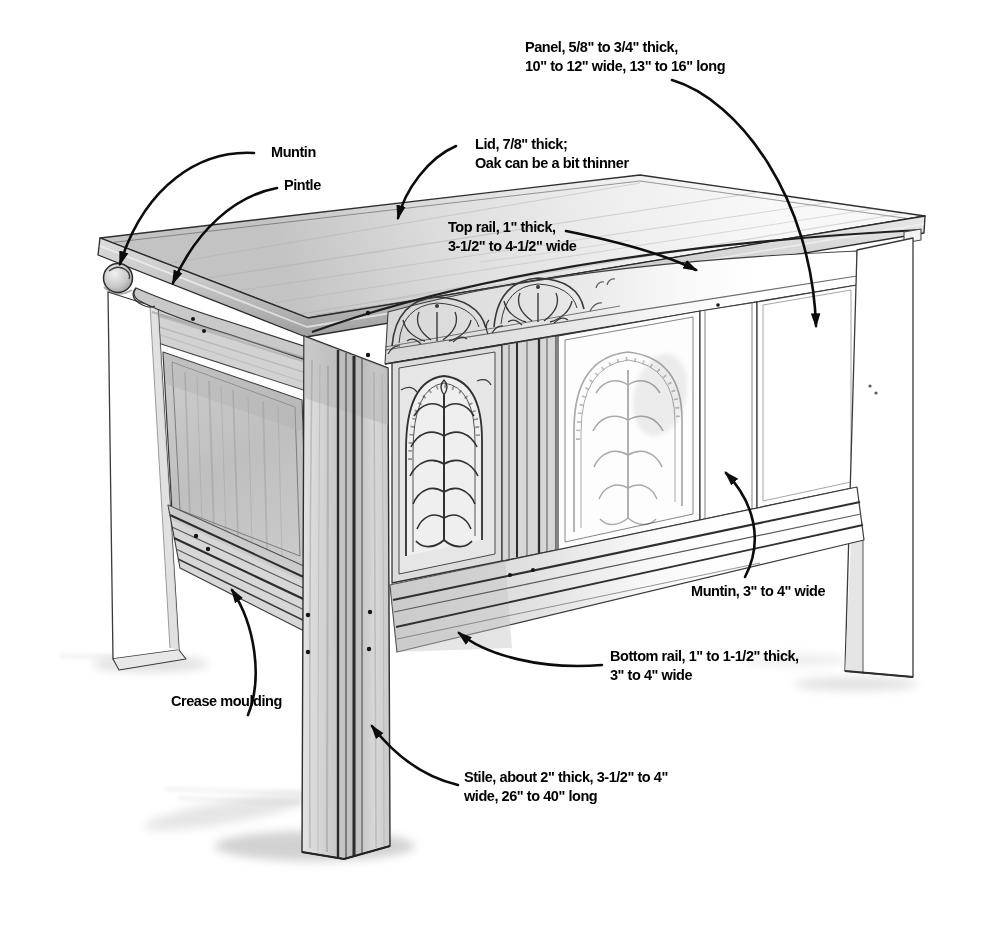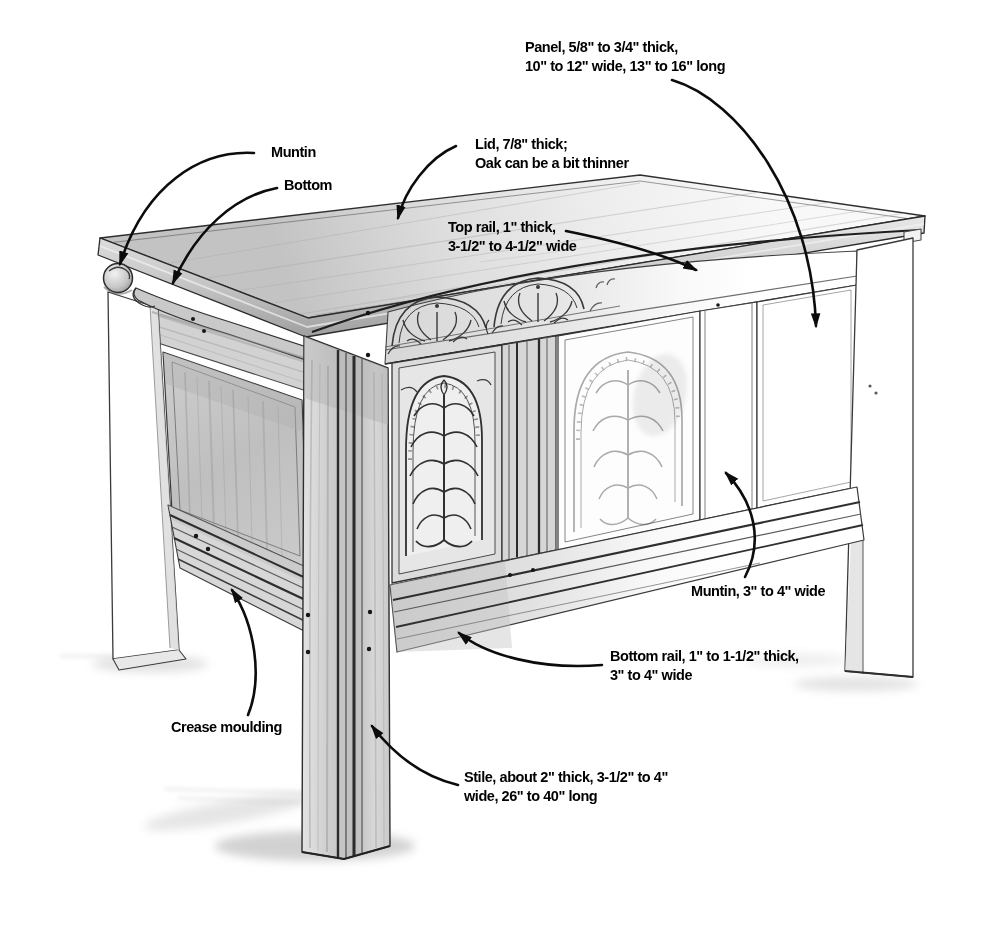--- a/index.html
+++ b/index.html
@@ -12,21 +12,21 @@
     position:absolute;color:#000;font-weight:bold;font-size:14.5px;
     line-height:18.5px;letter-spacing:-0.45px;white-space:pre-line;
   }
   .c-panel{left:525px;top:38px}
   .c-lid{left:475px;top:135px}
   .c-pintle{left:271px;top:143px}
   .c-cleat{left:284px;top:176px}
   .c-toprail{left:448px;top:218px}
   .c-muntin{left:691px;top:582px}
   .c-bottomrail{left:610px;top:647px}
-  .c-crease{left:171px;top:718px}
+  .c-crease{left:171px;top:692px}
   .c-stile{left:464px;top:768px}
 </style>
 </head>
 <body>
 
 <div class="stage">
 
 <svg width="1000" height="925" viewBox="0 0 1000 925" aria-hidden="true">
   <defs>
     <marker id="ah" markerUnits="userSpaceOnUse" markerWidth="15" markerHeight="12" viewBox="0 0 13 9" refX="11" refY="4.5" orient="auto">
@@ -321,21 +321,21 @@
     <path d="M248 715 C263 678 255 625 232 590" marker-end="url(#ah)"></path>
     <path d="M458 785 C420 776 392 752 372 726" marker-end="url(#ah)"></path>
   </g>
 </svg>
 
 <div class="callout c-panel">Panel, 5/8" to 3/4" thick,
 10" to 12" wide, 13" to 16" long</div>
 <div class="callout c-lid">Lid, 7/8" thick;
 Oak can be a bit thinner</div>
 <div class="callout c-pintle">Muntin</div>
-<div class="callout c-cleat">Bottom</div>
+<div class="callout c-cleat">Pintle</div>
 <div class="callout c-toprail">Top rail, 1" thick,
 3-1/2" to 4-1/2" wide</div>
 <div class="callout c-muntin">Muntin, 3" to 4" wide</div>
 <div class="callout c-bottomrail">Bottom rail, 1" to 1-1/2" thick,
 3" to 4" wide</div>
 <div class="callout c-crease">Crease moulding</div>
 <div class="callout c-stile">Stile, about 2" thick, 3-1/2" to 4"
 wide, 26" to 40" long</div>
 
 </div>

